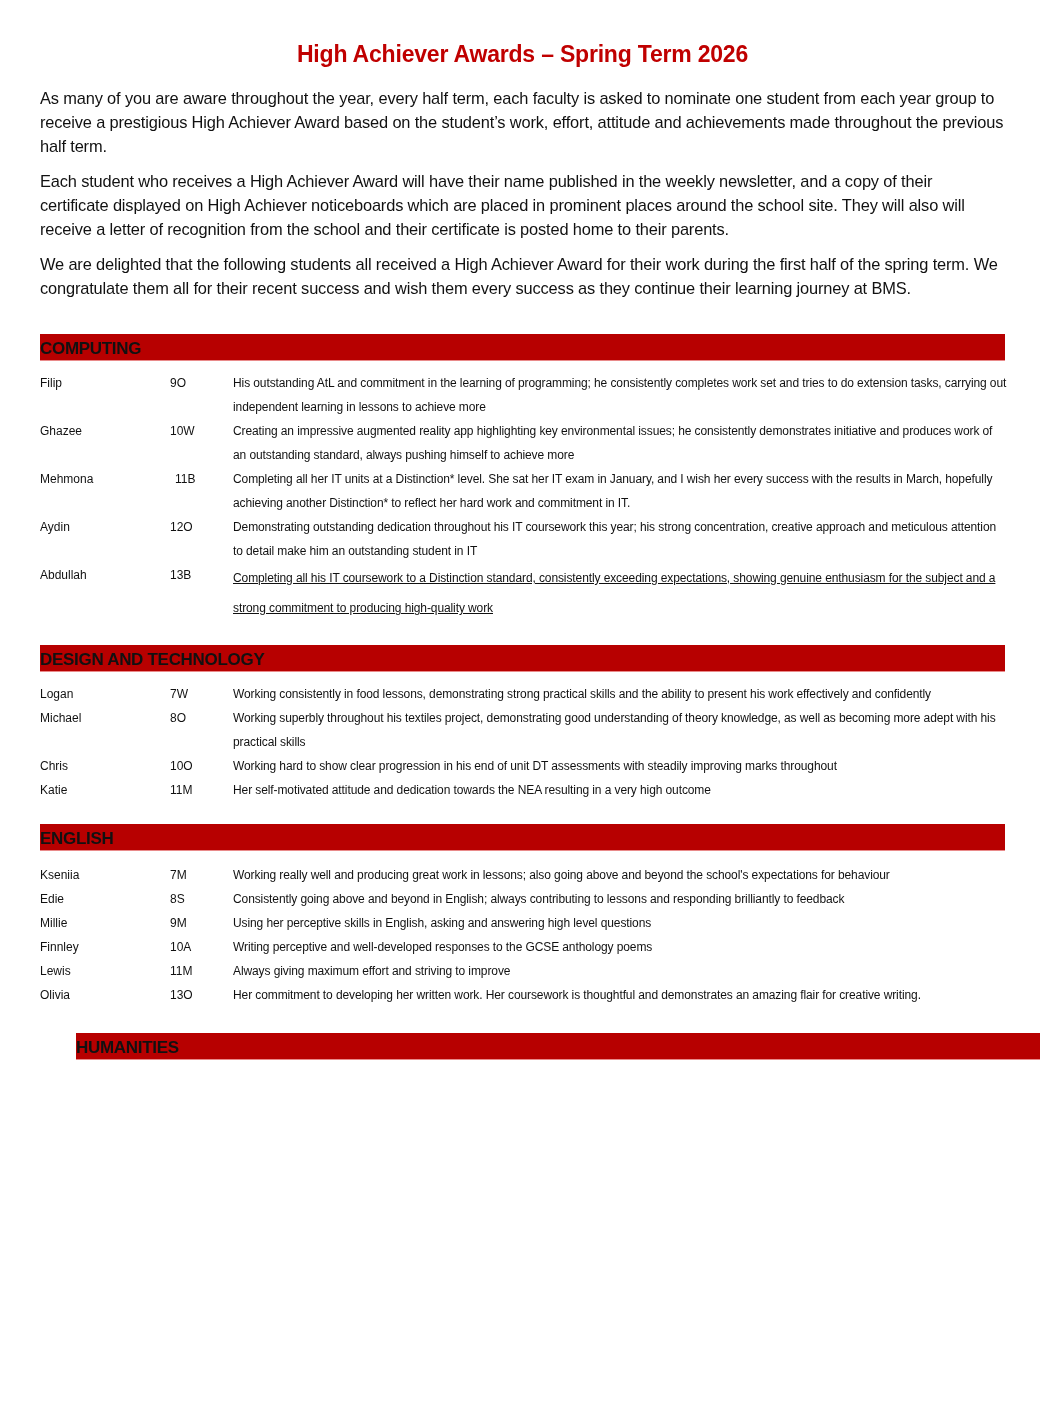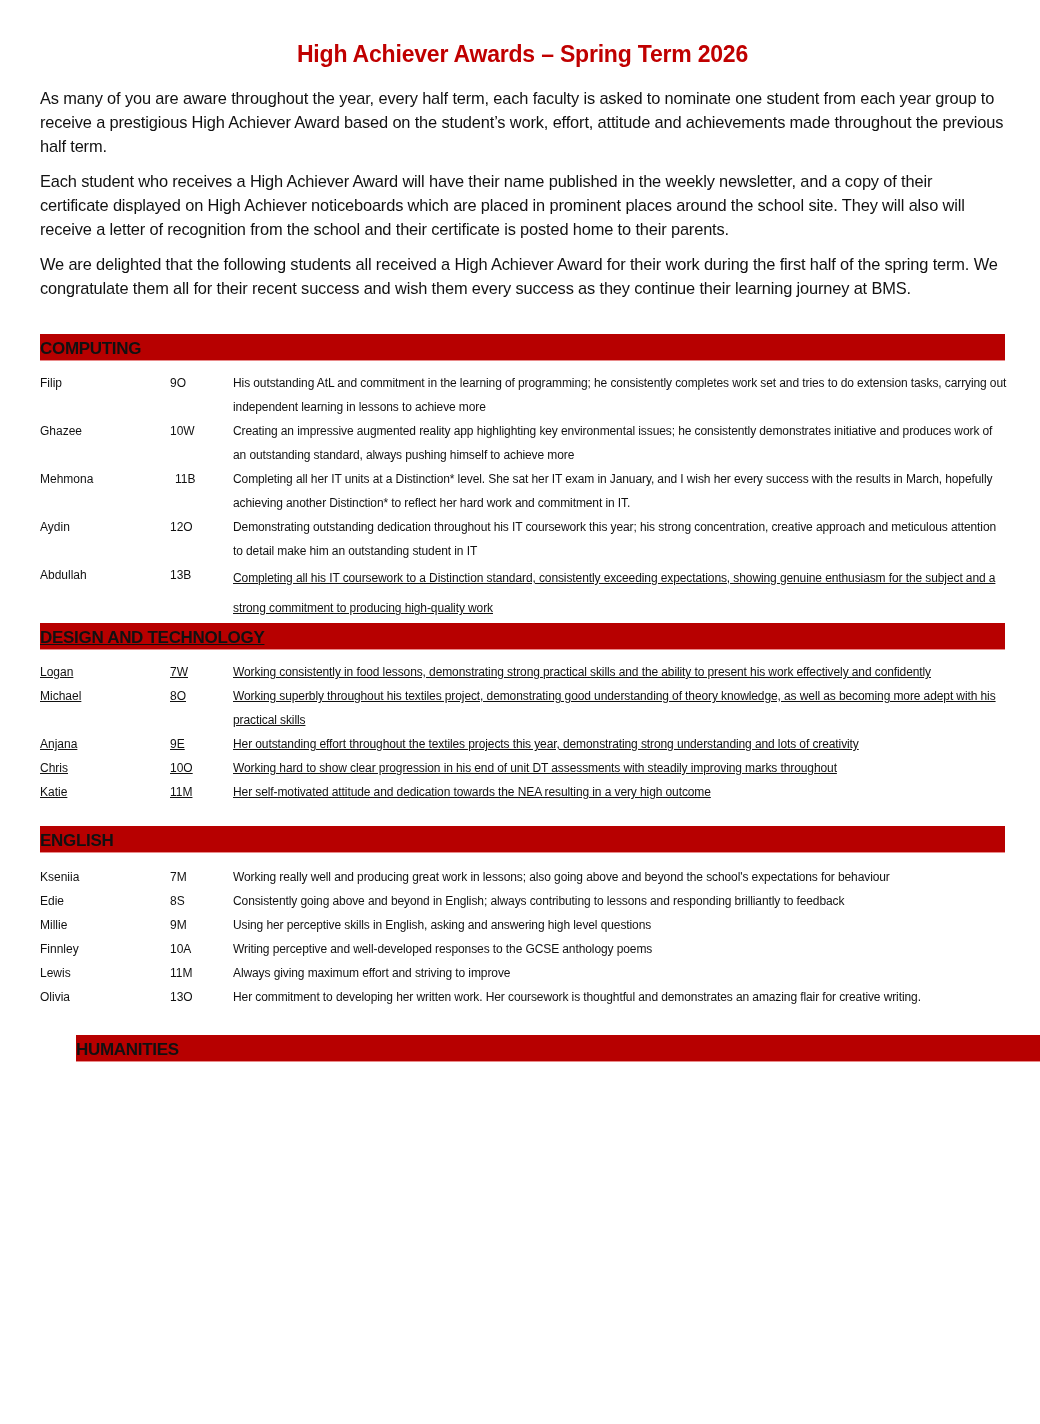--- a/index.html
+++ b/index.html
@@ -68,37 +68,32 @@
         <div class="desc">Demonstrating outstanding dedication throughout his IT coursework this year; his strong concentration, creative approach and meticulous attention to detail make him an outstanding student in IT</div>
       </div>
       <div class="row">
         <div class="name">Abdullah</div>
         <div class="form">13B</div>
         <div class="desc" style="line-height:30px;text-decoration:underline;">Completing all his IT coursework to a Distinction standard, consistently exceeding expectations, showing genuine enthusiasm for the subject and a strong commitment to producing high-quality work</div>
       </div>
     </div>
   </div>
 
-  <div style="text-decoration:underline;">
+  <div style="margin-top:22px;">
     <div class="section-bar">DESIGN AND TECHNOLOGY</div>
     <div class="rows" style="margin-top:10px;">
       <div class="row">
         <div class="name">Logan</div>
         <div class="form">7W</div>
         <div class="desc">Working consistently in food lessons, demonstrating strong practical skills and the ability to present his work effectively and confidently</div>
       </div>
       <div class="row">
         <div class="name">Michael</div>
         <div class="form">8O</div>
         <div class="desc">Working superbly throughout his textiles project, demonstrating good understanding of theory knowledge, as well as becoming more adept with his practical skills</div>
-      </div>
-      <div class="row">
-        <div class="name">Anjana</div>
-        <div class="form">9E</div>
-        <div class="desc">Her outstanding effort throughout the textiles projects this year, demonstrating strong understanding and lots of creativity</div>
       </div>
       <div class="row">
         <div class="name">Chris</div>
         <div class="form">10O</div>
         <div class="desc">Working hard to show clear progression in his end of unit DT assessments with steadily improving marks throughout</div>
       </div>
       <div class="row">
         <div class="name">Katie</div>
         <div class="form">11M</div>
         <div class="desc">Her self-motivated attitude and dedication towards the NEA resulting in a very high outcome</div>

